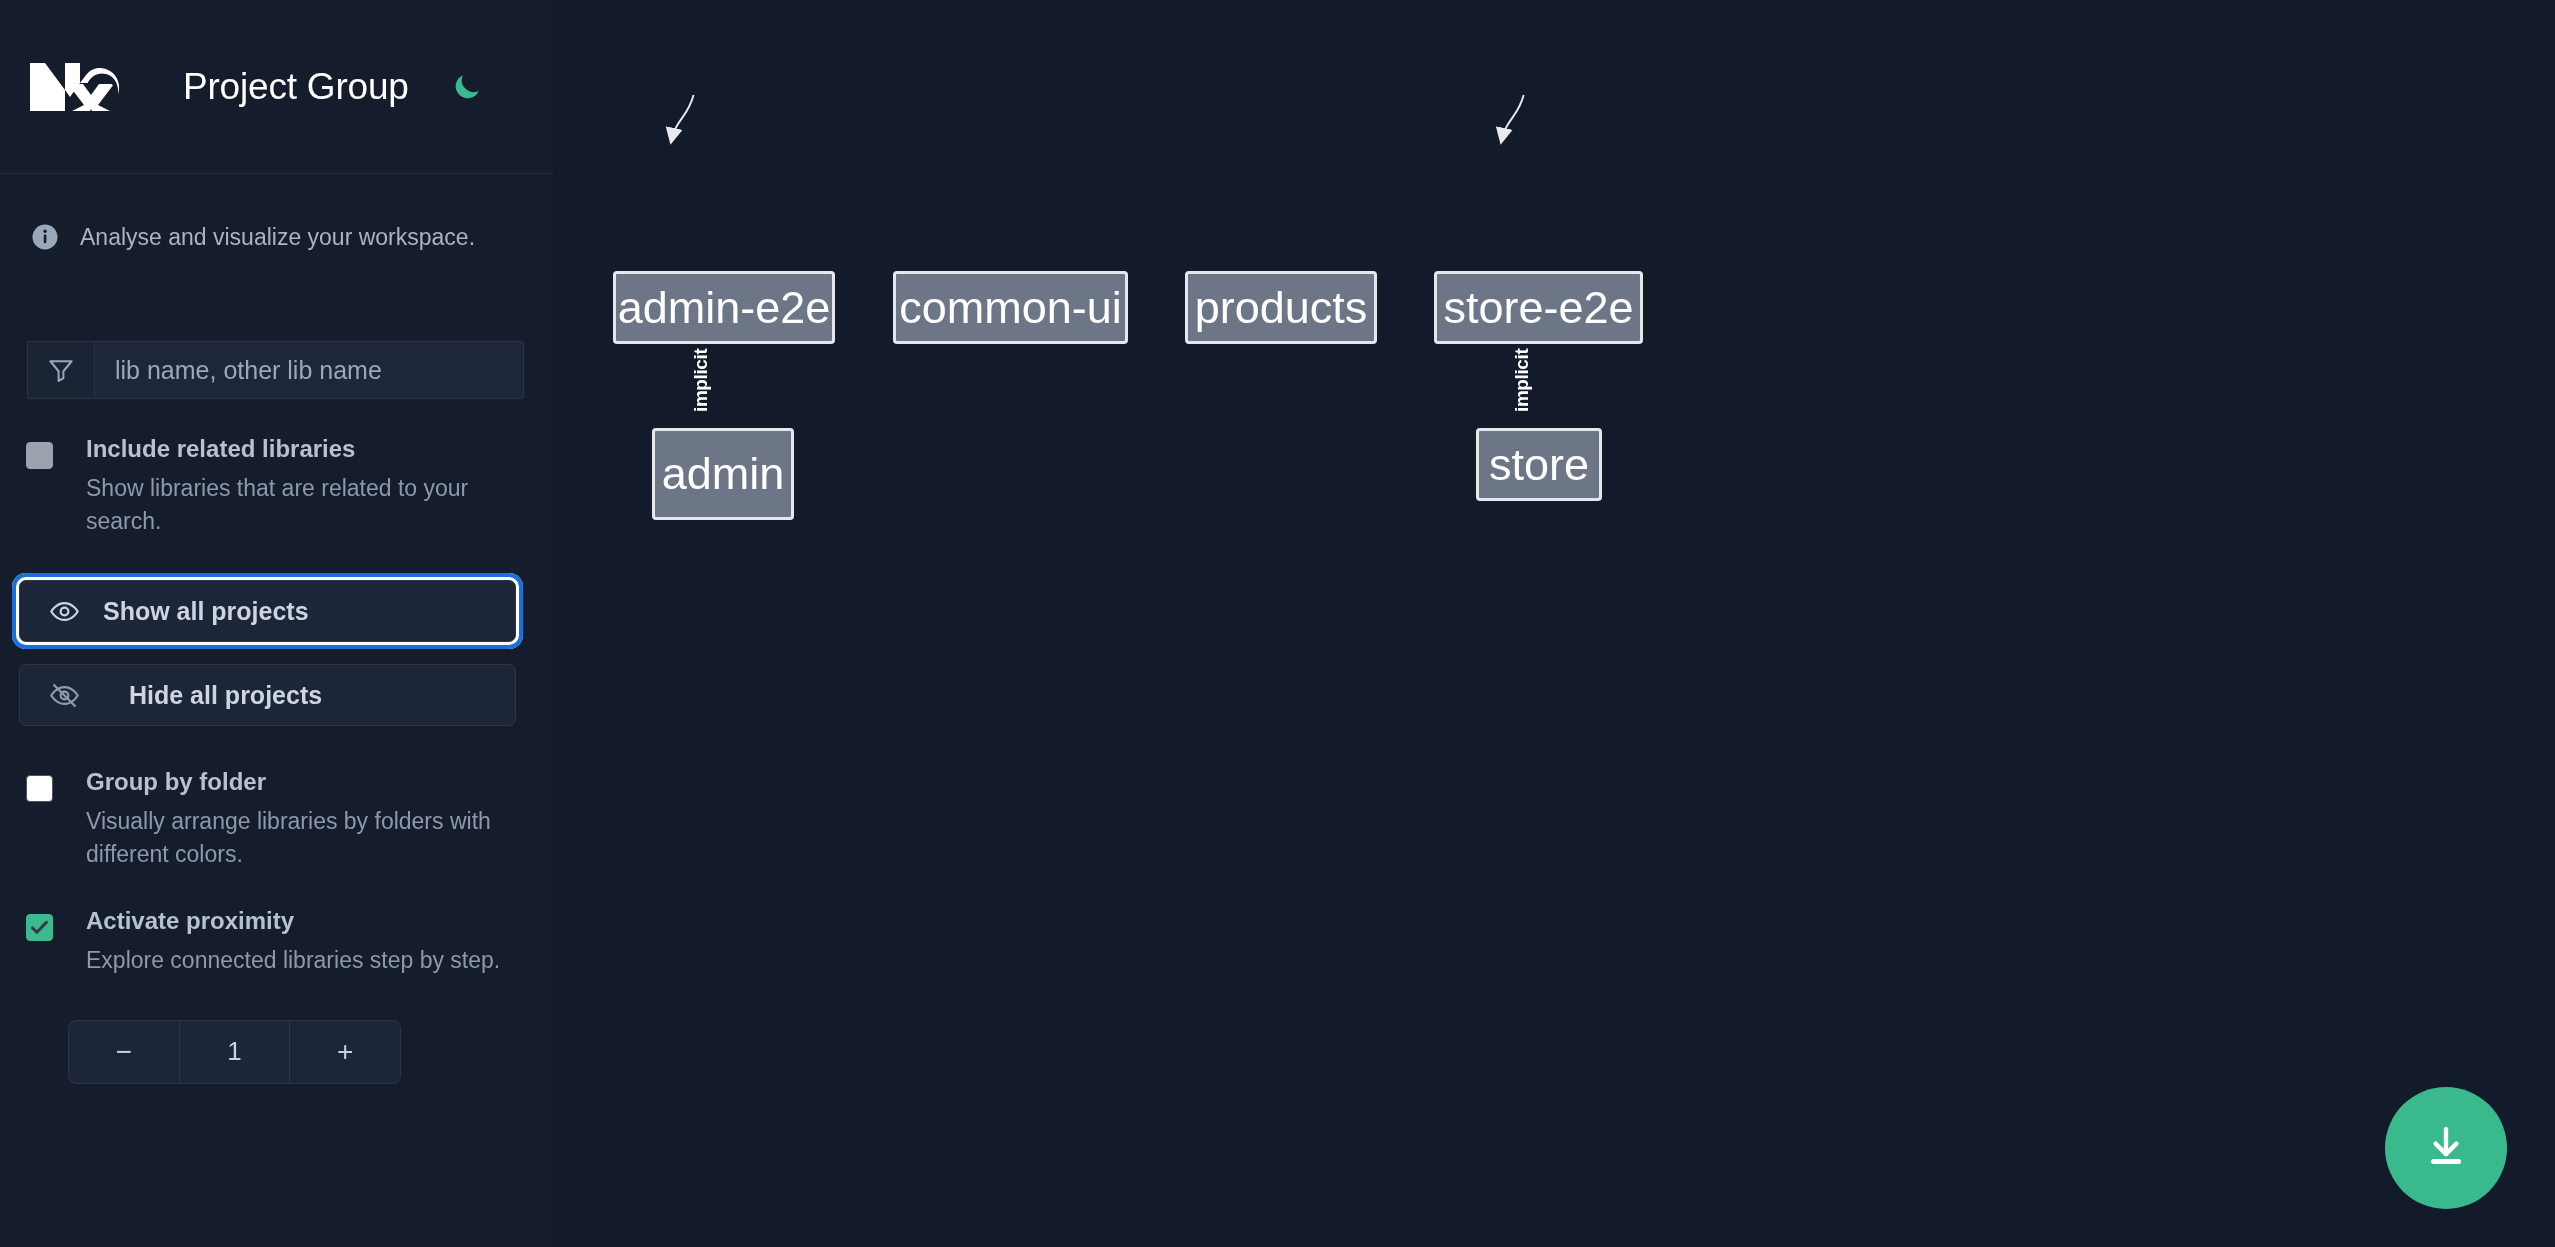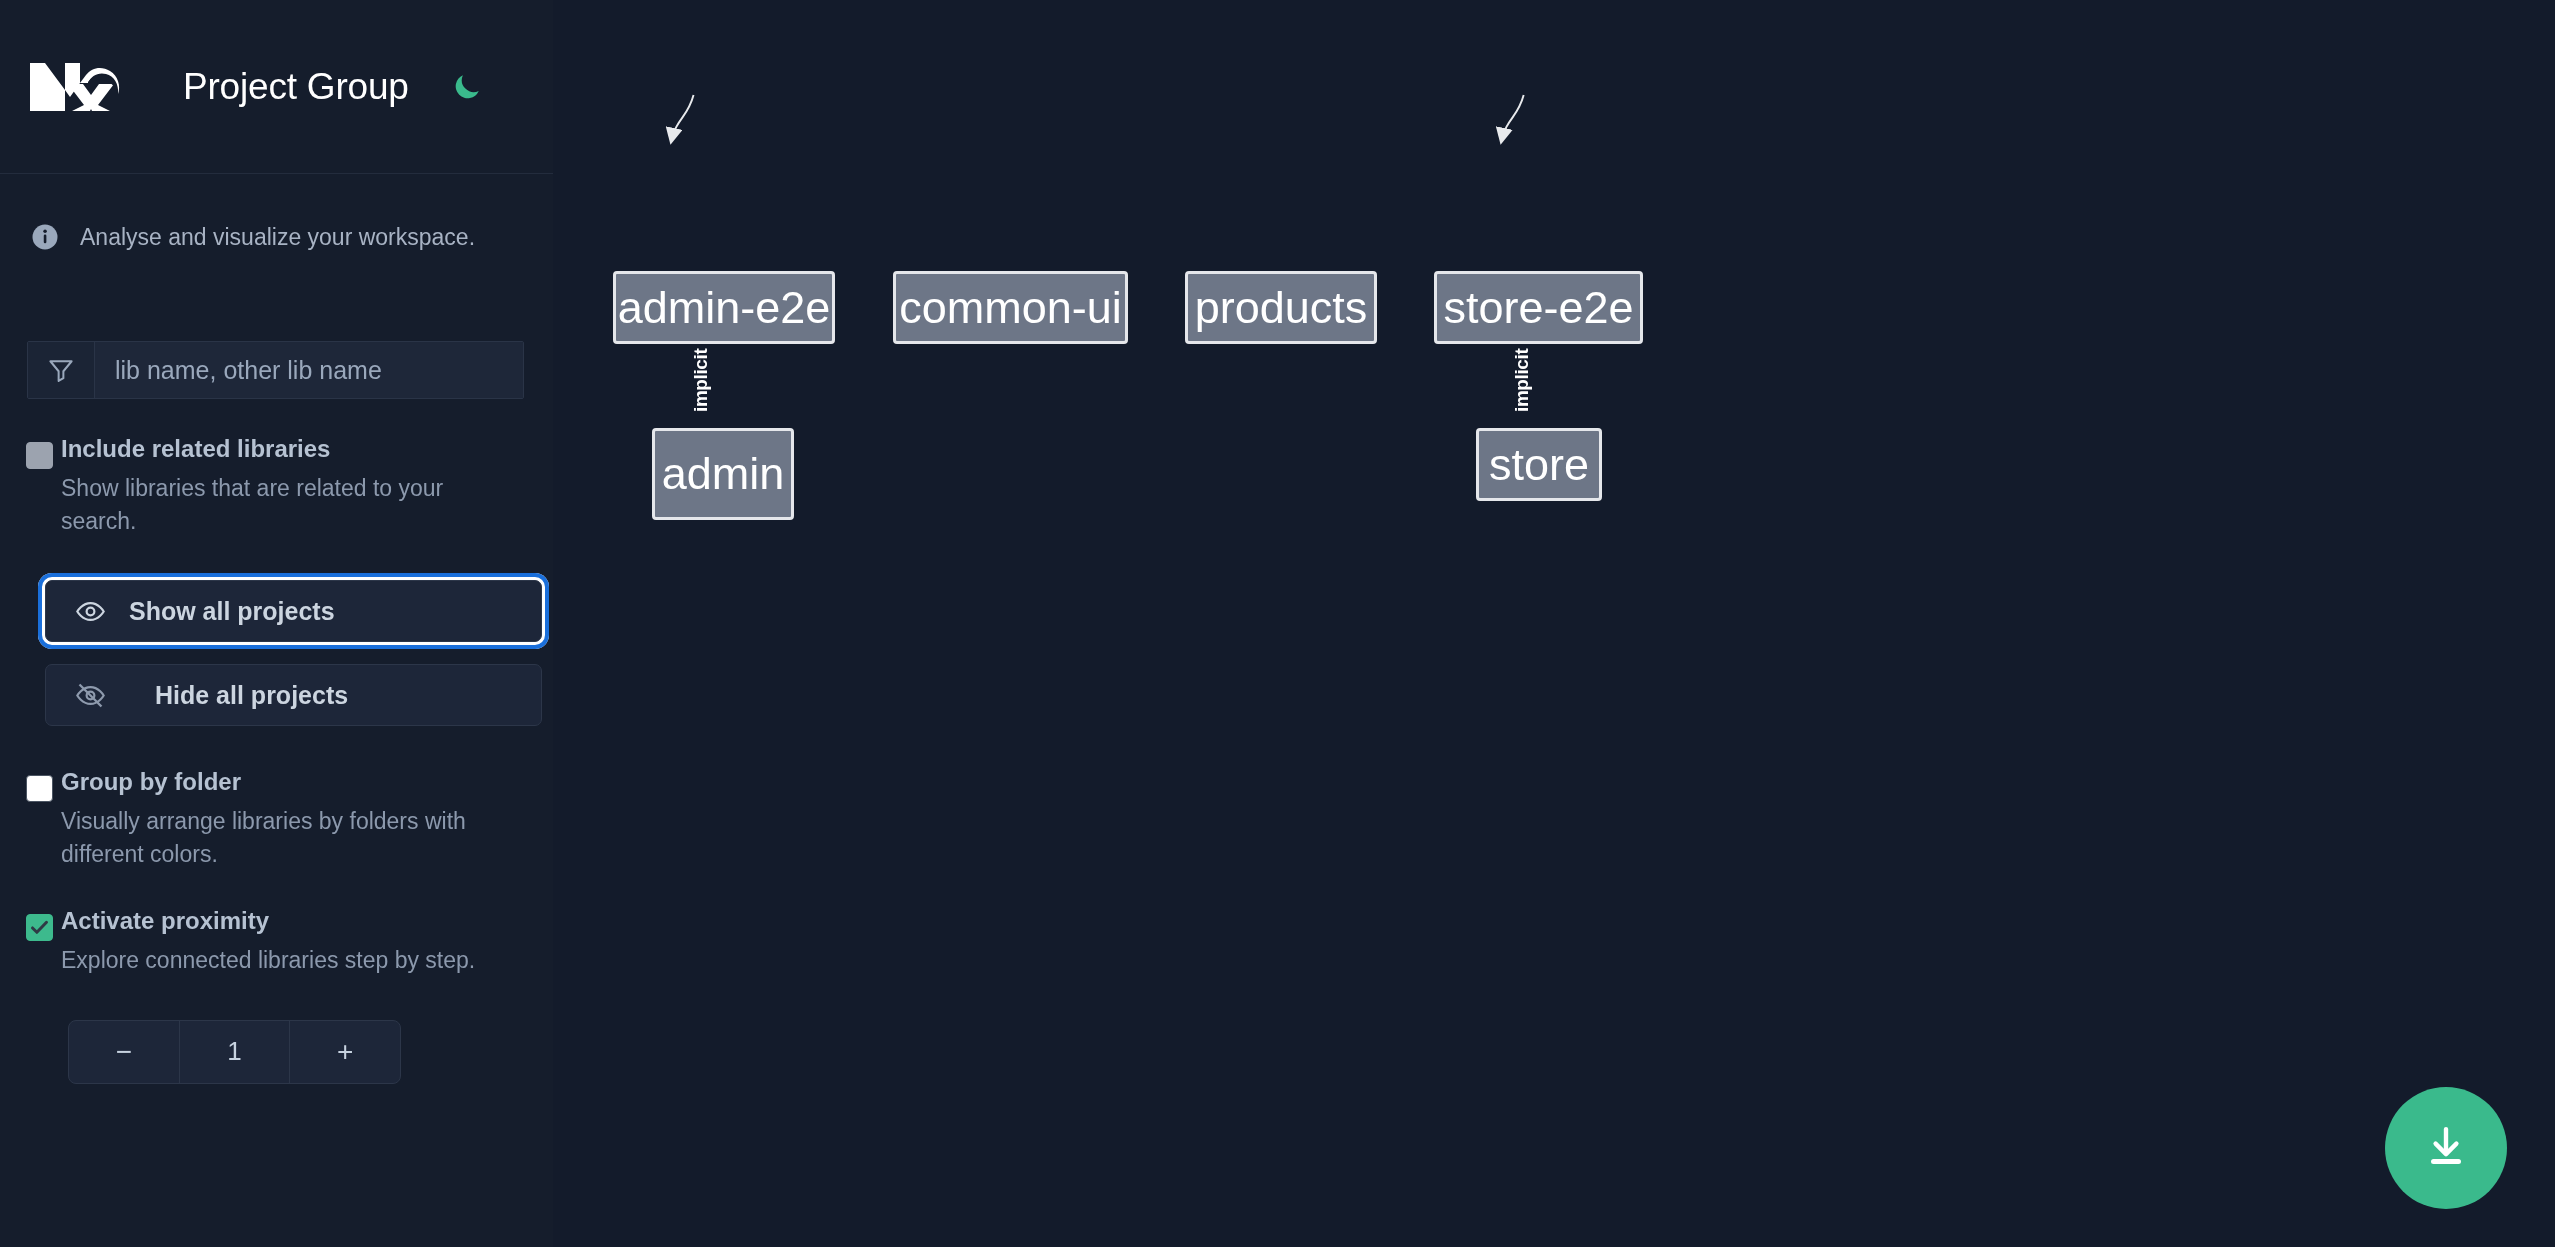--- a/index.html
+++ b/index.html
@@ -134,38 +134,38 @@
     margin-top: 5px;
     border-radius: 4px;
     box-sizing: border-box;
     cursor: pointer;
     position: relative;
   }
   .cb-box.disabled { background: #9ca3af; border: 1px solid #9ca3af; }
   .cb-box.unchecked { background: #ffffff; border: 1px solid #4b5563; }
   .cb-box.checked { background: #3dba8d; border: 1px solid #3dba8d; }
   .cb-box.checked svg { position: absolute; left: 2px; top: 2px; }
-  .cb-text { margin-left: 8px; }
+  .cb-text { margin-left: 33px; }
   .cb-label {
     font-size: 24px;
     font-weight: bold;
     color: #b6c2d2;
     line-height: 1;
     white-space: nowrap;
   }
   .cb-desc {
     font-size: 23px;
     color: #8c99ad;
     line-height: 1.44;
     margin-top: 11px;
     max-width: 450px;
   }
 
   
-  .btn-group { margin-top: 42px; padding: 0 45px; }
+  .btn-group { margin-top: 42px; padding: 0 19px; }
   .wide-btn {
     width: 497px;
     height: 62px;
     box-sizing: border-box;
     border-radius: 7px;
     background: #1d2troubles;
     background: #1d2639;
     border: 1px solid #2c3burden;
     border: 1px solid #2c3649;
     display: flex;

